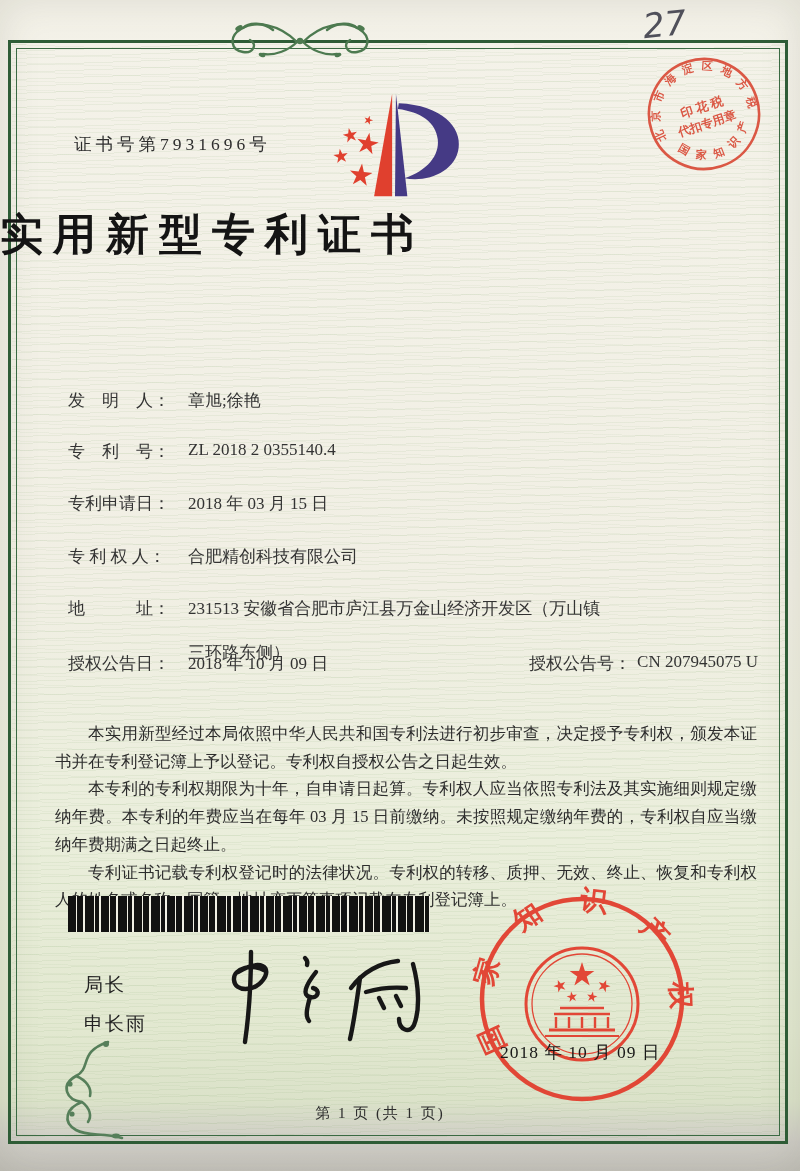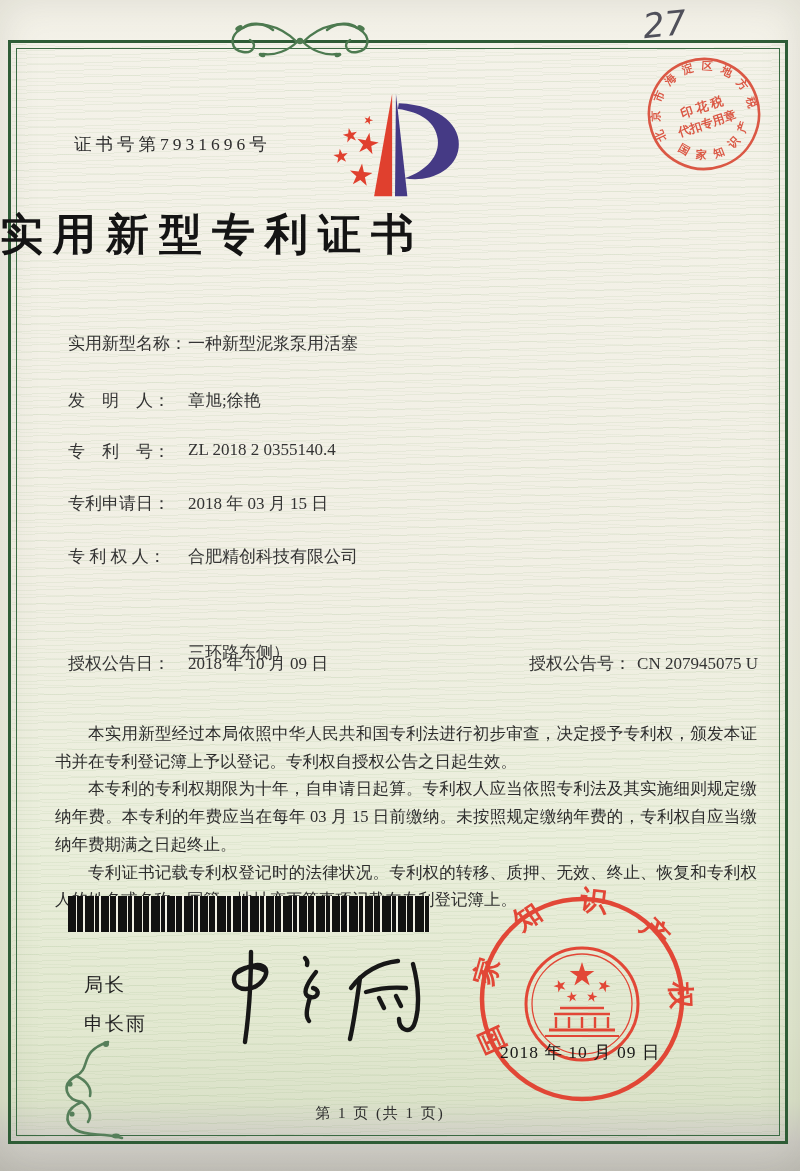--- a/index.html
+++ b/index.html
@@ -18,21 +18,21 @@
   .frame-outer{position:absolute;left:8px;top:40px;width:774px;height:1098px;border:3px solid #2e5c36;}
   .frame-inner{position:absolute;left:16px;top:48px;width:762px;height:1086px;border:1px solid #3a6a42;}
   .cert-no{position:absolute;left:74px;top:92px;font-size:17.5px;letter-spacing:4px;color:#2e2e2e;margin-top:40px;}
   .handwritten{position:absolute;left:643px;top:4px;font-size:34px;font-style:italic;color:#50505a;transform:rotate(-6deg);font-family:"DejaVu Sans",sans-serif;}
   .title{position:absolute;left:0;top:206px;width:800px;text-align:left;font-size:43px;font-weight:700;letter-spacing:10px;color:#141414;}
   .field{position:absolute;left:68px;display:flex;font-size:17px;color:#333;white-space:nowrap;}
   .flabel{display:inline-block;width:120px;flex:0 0 auto;}
   .fvalue{display:inline-block;}
   .addr2{margin-left:120px;font-size:17px;color:#333;margin-top:16px;}
   .grant-row{width:690px;}
-  .grant-right{margin-left:auto;display:flex;align-items:center;}
+  .grant-right{margin-left:auto;display:flex;}
   .grant-right .flabel{width:auto;margin-right:6px;}
   .body-text{position:absolute;left:55px;top:720px;width:702px;font-size:16.5px;line-height:1.68;color:#2d2d2d;text-align:justify;}
   .body-text p{margin:0;text-indent:2em;}
   .barcode{
     position:absolute;left:68px;top:896px;width:362px;height:36px;
     background:repeating-linear-gradient(90deg,#121212 0 8px,#f2f0e6 8px 9px,#121212 9px 15px,#f2f0e6 15px 17px,#121212 17px 26px,#f2f0e6 26px 27px,#121212 27px 31px,#f2f0e6 31px 33px);
   }
   .commissioner{position:absolute;left:84px;top:972px;font-size:19px;color:#222;}
   .commissioner div{margin-bottom:13px;letter-spacing:2px;}
   .seal-date{position:absolute;left:500px;top:1040px;font-size:17.5px;letter-spacing:1px;color:#191919;}
@@ -103,39 +103,39 @@
     <path d="M104,16 C150,18 170,42 167,63 C164,88 134,100 110,95 C134,87 147,71 145,54 C143,36 127,25 103,22 Z" fill="#453a85"></path>
     <use href="#star" transform="translate(72,34) scale(5) rotate(18)" fill="#e0402e"></use>
     <use href="#star" transform="translate(53,50) scale(8) rotate(-12)" fill="#e0402e"></use>
     <use href="#star" transform="translate(71,59) scale(12) rotate(10)" fill="#e0402e"></use>
     <use href="#star" transform="translate(43,72) scale(8) rotate(-8)" fill="#e0402e"></use>
     <use href="#star" transform="translate(64,92) scale(12.5) rotate(6)" fill="#e0402e"></use>
   </svg>
 
   <div class="title">实用新型专利证书</div>
 
-  <div class="field" style="top:332px">
-    <span class="flabel">实用新型名称：</span>
-    <span class="fvalue">一种新型泥浆泵用活塞</span>
-  </div>
   <div class="field" style="top:389px">
     <span class="flabel">发　明　人：</span>
     <span class="fvalue">章旭;徐艳</span>
   </div>
   <div class="field" style="top:440px">
     <span class="flabel">专　利　号：</span>
     <span class="fvalue">ZL 2018 2 0355140.4</span>
   </div>
   <div class="field" style="top:492px">
     <span class="flabel">专利申请日：</span>
     <span class="fvalue">2018 年 03 月 15 日</span>
   </div>
   <div class="field" style="top:545px">
     <span class="flabel">专 利 权 人：</span>
     <span class="fvalue">合肥精创科技有限公司</span>
+  </div>
+  <div class="field" style="top:597px">
+    <span class="flabel">地　　　址：</span>
+    <span class="fvalue">231513 安徽省合肥市庐江县万金山经济开发区（万山镇</span>
   </div>
   <div class="field" style="top:625px">
     <span class="addr2">三环路东侧）</span>
   </div>
   <div class="field grant-row" style="top:652px">
     <span class="flabel">授权公告日：</span>
     <span class="fvalue">2018 年 10 月 09 日</span>
     <span class="grant-right">
       <span class="flabel">授权公告号：</span>
       <span class="fvalue">CN 207945075 U</span>

